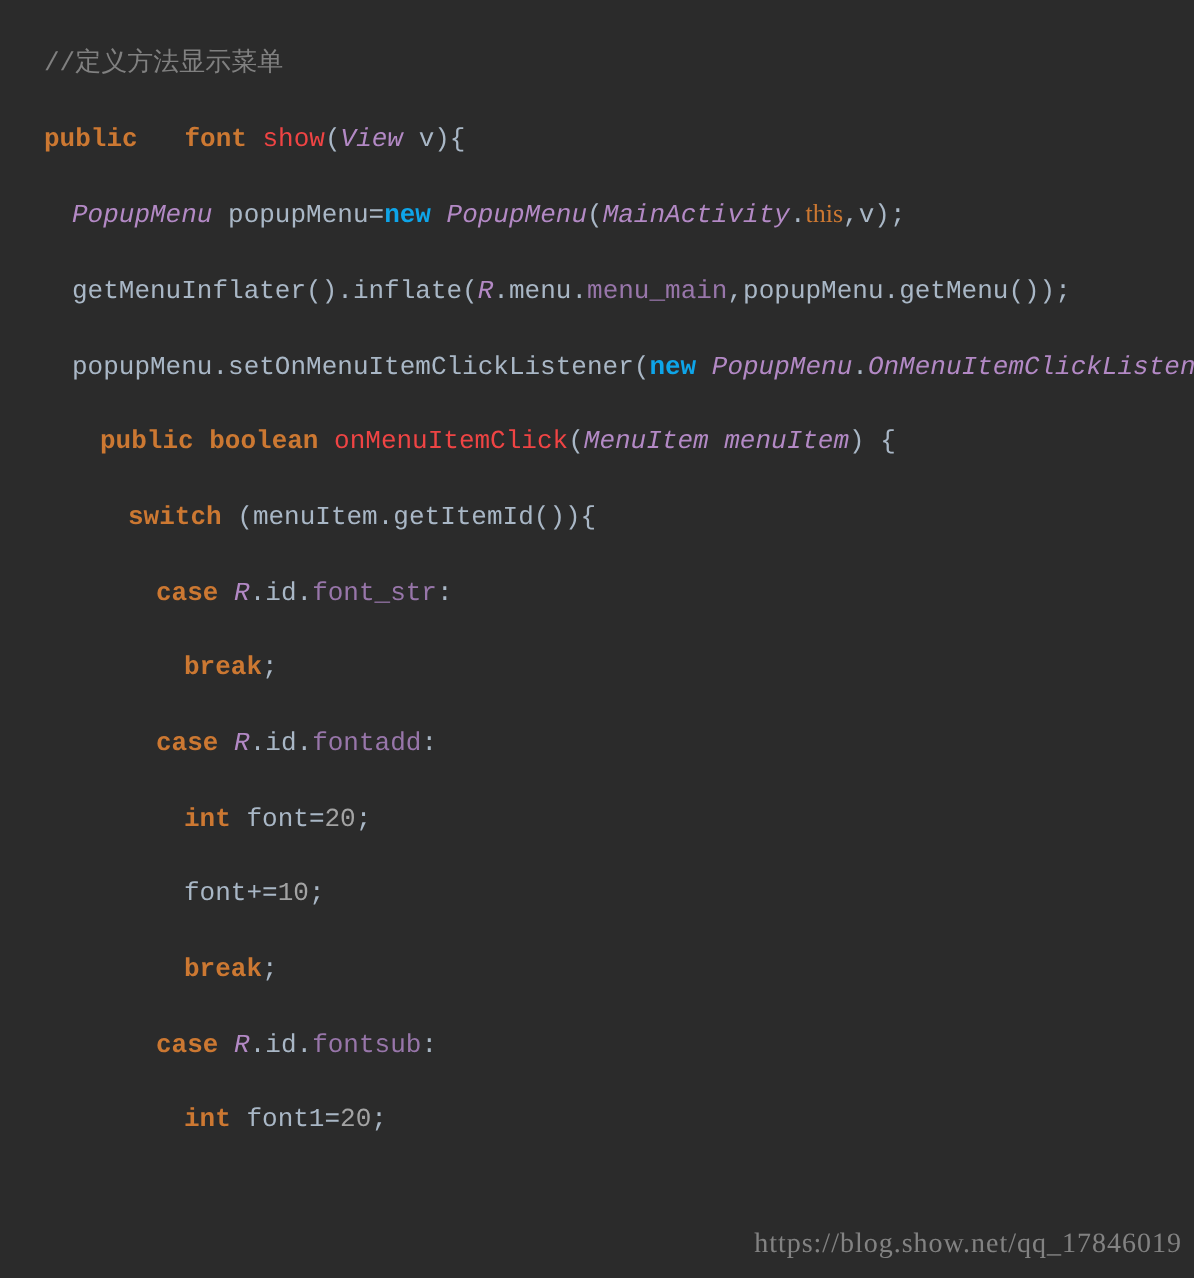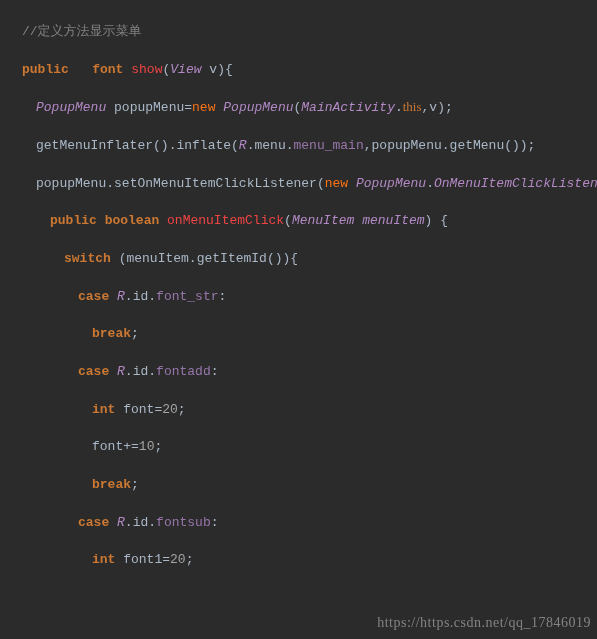--- a/index.html
+++ b/index.html
@@ -24,21 +24,21 @@
   .c-keyword2 { color: #cc7832; font-family: Liberation Serif, serif; }
   .c-type    { color: #b389c5; font-style: italic; }
   .c-method  { color: #ef4444; }
   .c-method2 { color: #a9b7c6; }
   .c-var     { color: #a9b7c6; }
   .c-parami  { color: #b389c5; font-style: italic; }
   .c-anno    { color: #bbb529; font-style: italic; }
   .c-field   { color: #9876aa; }
   .c-num     { color: #a3a3a3; }
   .c-op      { color: #a9b7c6; }
-  .c-new     { color: #f97316; font-weight: normal; }
+  .c-new     { color: #0ea5e9; font-weight: bold; }
   .c-newt    { color: #b389c5; font-style: italic; }
   .c-punc    { color: #a9b7c6; }
   .i1 { padding-left: 14px; }
   .i2 { padding-left: 28px; }
   .i3 { padding-left: 42px; }
   .i4 { padding-left: 56px; }
   .i5 { padding-left: 70px; }
   .i6 { padding-left: 84px; }
   .line { display: block; }
   .watermark {
@@ -85,13 +85,13 @@
 
 
 
 
 
 
 
 
 </div>
 
-<div class="watermark">https://https.csdn.net/qq_17846019</div>
+<div class="watermark">https://blog.show.net/qq_17846019</div>
 
 </body></html>

